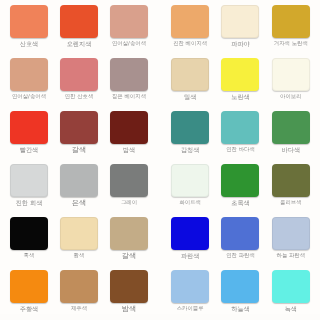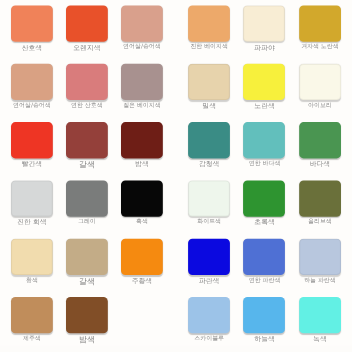--- a/index.html
+++ b/index.html
@@ -134,20 +134,24 @@
         </div>
         <div class="cell">
           <div class="swatch" style="background: rgb(110, 30, 22);"></div>
           <div class="label med">밤색</div>
         </div>
         <div class="cell">
           <div class="swatch pale" style="background: rgb(214, 216, 216);"></div>
           <div class="label med">진한 회색</div>
         </div>
         <div class="cell">
+          <div class="swatch" style="background: rgb(180, 182, 182);"></div>
+          <div class="label big">은색</div>
+        </div>
+        <div class="cell">
           <div class="swatch" style="background: rgb(122, 124, 123);"></div>
           <div class="label">그레이</div>
         </div>
         <div class="cell">
           <div class="swatch" style="background: rgb(7, 7, 7);"></div>
           <div class="label">흑색</div>
         </div>
         <div class="cell">
           <div class="swatch pale" style="background: rgb(241, 220, 174);"></div>
           <div class="label">황색</div>

